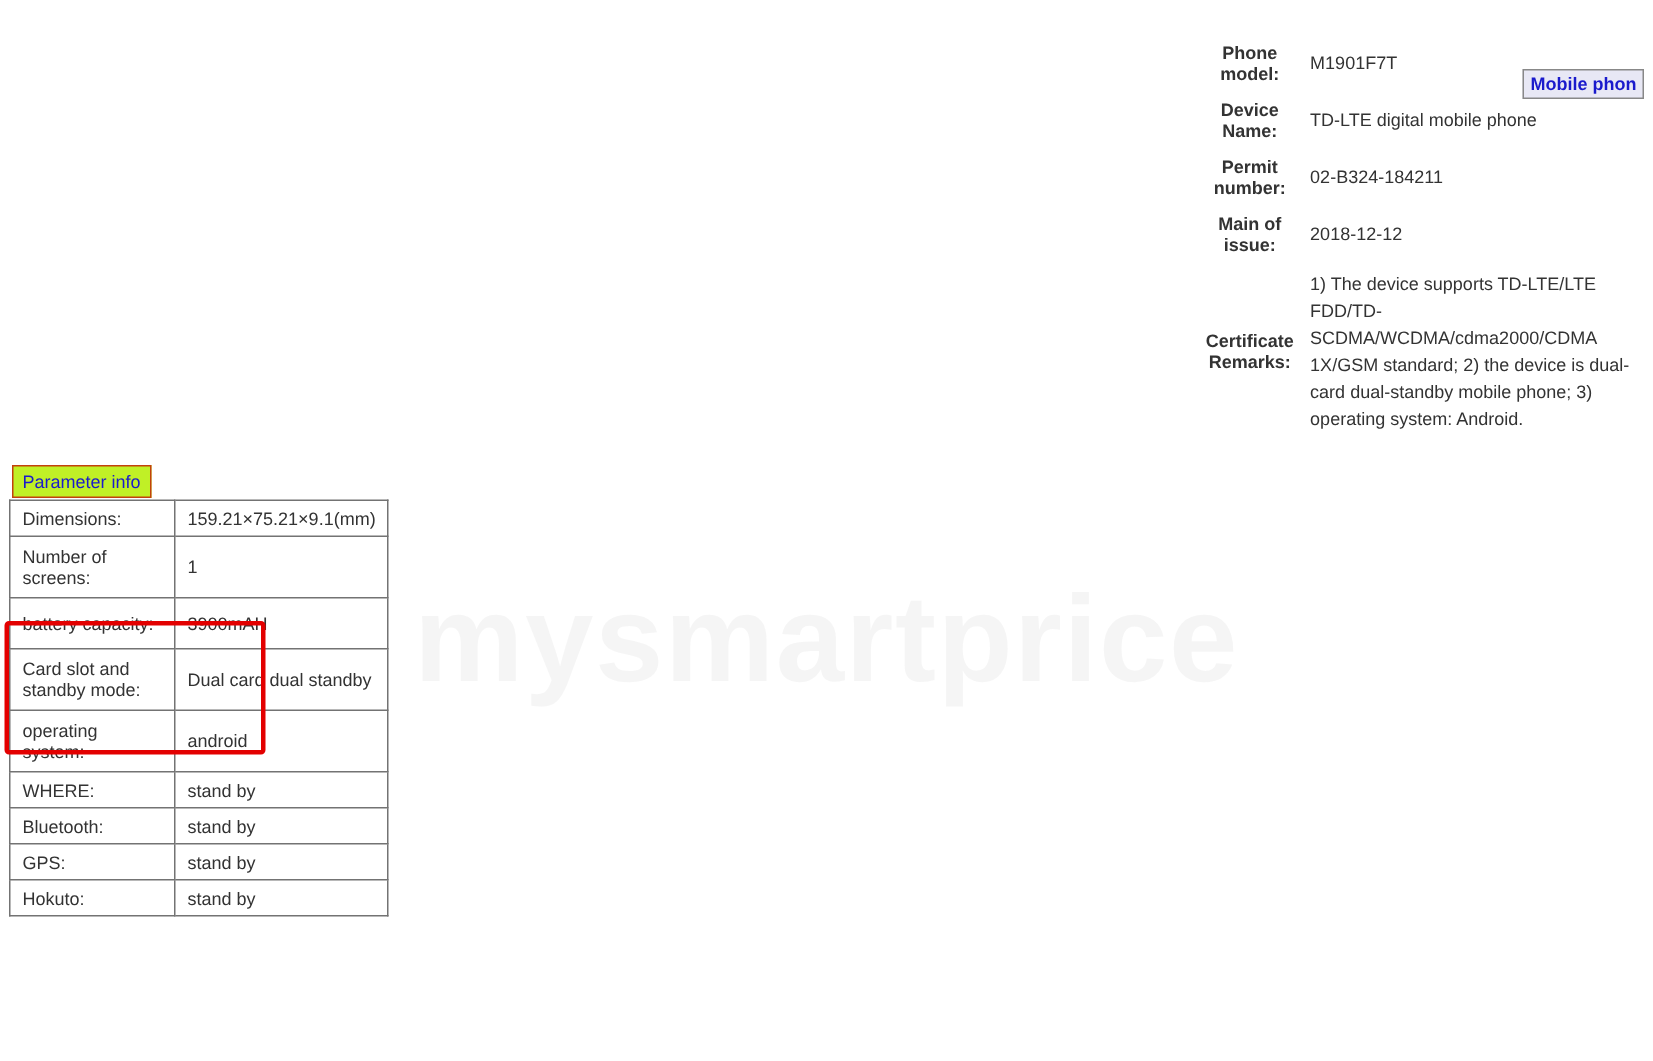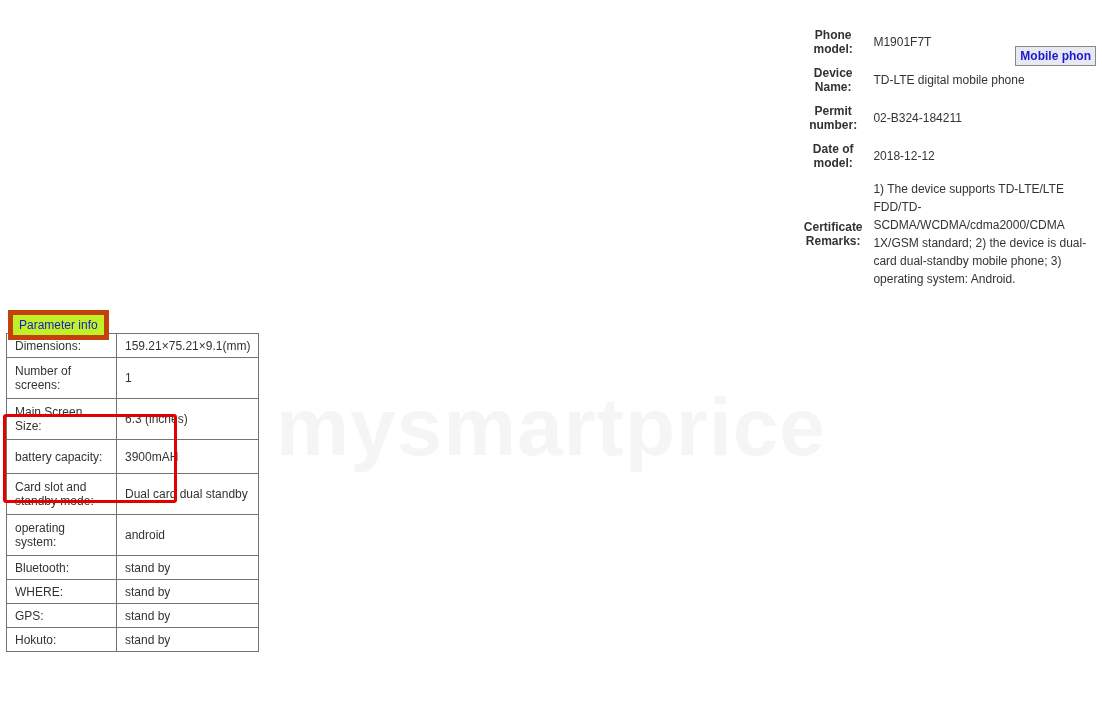--- a/index.html
+++ b/index.html
@@ -74,21 +74,21 @@
     z-index: 2;
     margin-top: 24px;
   }
 
   
   .param-badge {
     position: absolute;
     top: 310px;
     left: 8px;
     background: #c0f026;
-    border: 5px solid #c2410c;
+    border: 1px solid #c2410c;
     padding: 3px 6px;
     font-size: 12px;
     color: #1a1acc;
     z-index: 2;
   }
 
   
   .spec-table {
     position: absolute;
     top: 333px;
@@ -141,21 +141,21 @@
     </tr>
     <tr>
       <td class="label">Device Name:</td>
       <td class="value">TD-LTE digital mobile phone</td>
     </tr>
     <tr>
       <td class="label">Permit number:</td>
       <td class="value">02-B324-184211</td>
     </tr>
     <tr>
-      <td class="label">Date of model:</td>
+      <td class="label">Main of issue:</td>
       <td class="value">2018-12-12</td>
     </tr>
     <tr>
       <td class="label">Certificate Remarks:</td>
       <td class="value">1) The device supports TD-LTE/LTE FDD/TD-SCDMA/WCDMA/cdma2000/CDMA 1X/GSM standard; 2) the device is dual-card dual-standby mobile phone; 3) operating system: Android.</td>
     </tr>
   </tbody>
     </table>
 </div>
 
@@ -165,41 +165,37 @@
   <tbody>
       <tr class="short">
     <td class="lbl">Dimensions:</td>
     <td class="val">159.21×75.21×9.1(mm)</td>
   </tr>
   <tr class="tall">
     <td class="lbl">Number of screens:</td>
     <td class="val">1</td>
   </tr>
   <tr class="tall">
-    <td class="lbl">Main Screen Size:</td>
-    <td class="val">6.3 (inches)</td>
-  </tr>
-  <tr class="tall">
     <td class="lbl">battery capacity:</td>
     <td class="val">3900mAH</td>
   </tr>
   <tr class="tall">
     <td class="lbl">Card slot and standby mode:</td>
     <td class="val">Dual card dual standby</td>
   </tr>
   <tr class="tall">
     <td class="lbl">operating system:</td>
     <td class="val">android</td>
   </tr>
   <tr class="short">
+    <td class="lbl">WHERE:</td>
+    <td class="val">stand by</td>
+  </tr>
+  <tr class="short">
     <td class="lbl">Bluetooth:</td>
-    <td class="val">stand by</td>
-  </tr>
-  <tr class="short">
-    <td class="lbl">WHERE:</td>
     <td class="val">stand by</td>
   </tr>
   <tr class="short">
     <td class="lbl">GPS:</td>
     <td class="val">stand by</td>
   </tr>
   <tr class="short">
     <td class="lbl">Hokuto:</td>
     <td class="val">stand by</td>
   </tr>

